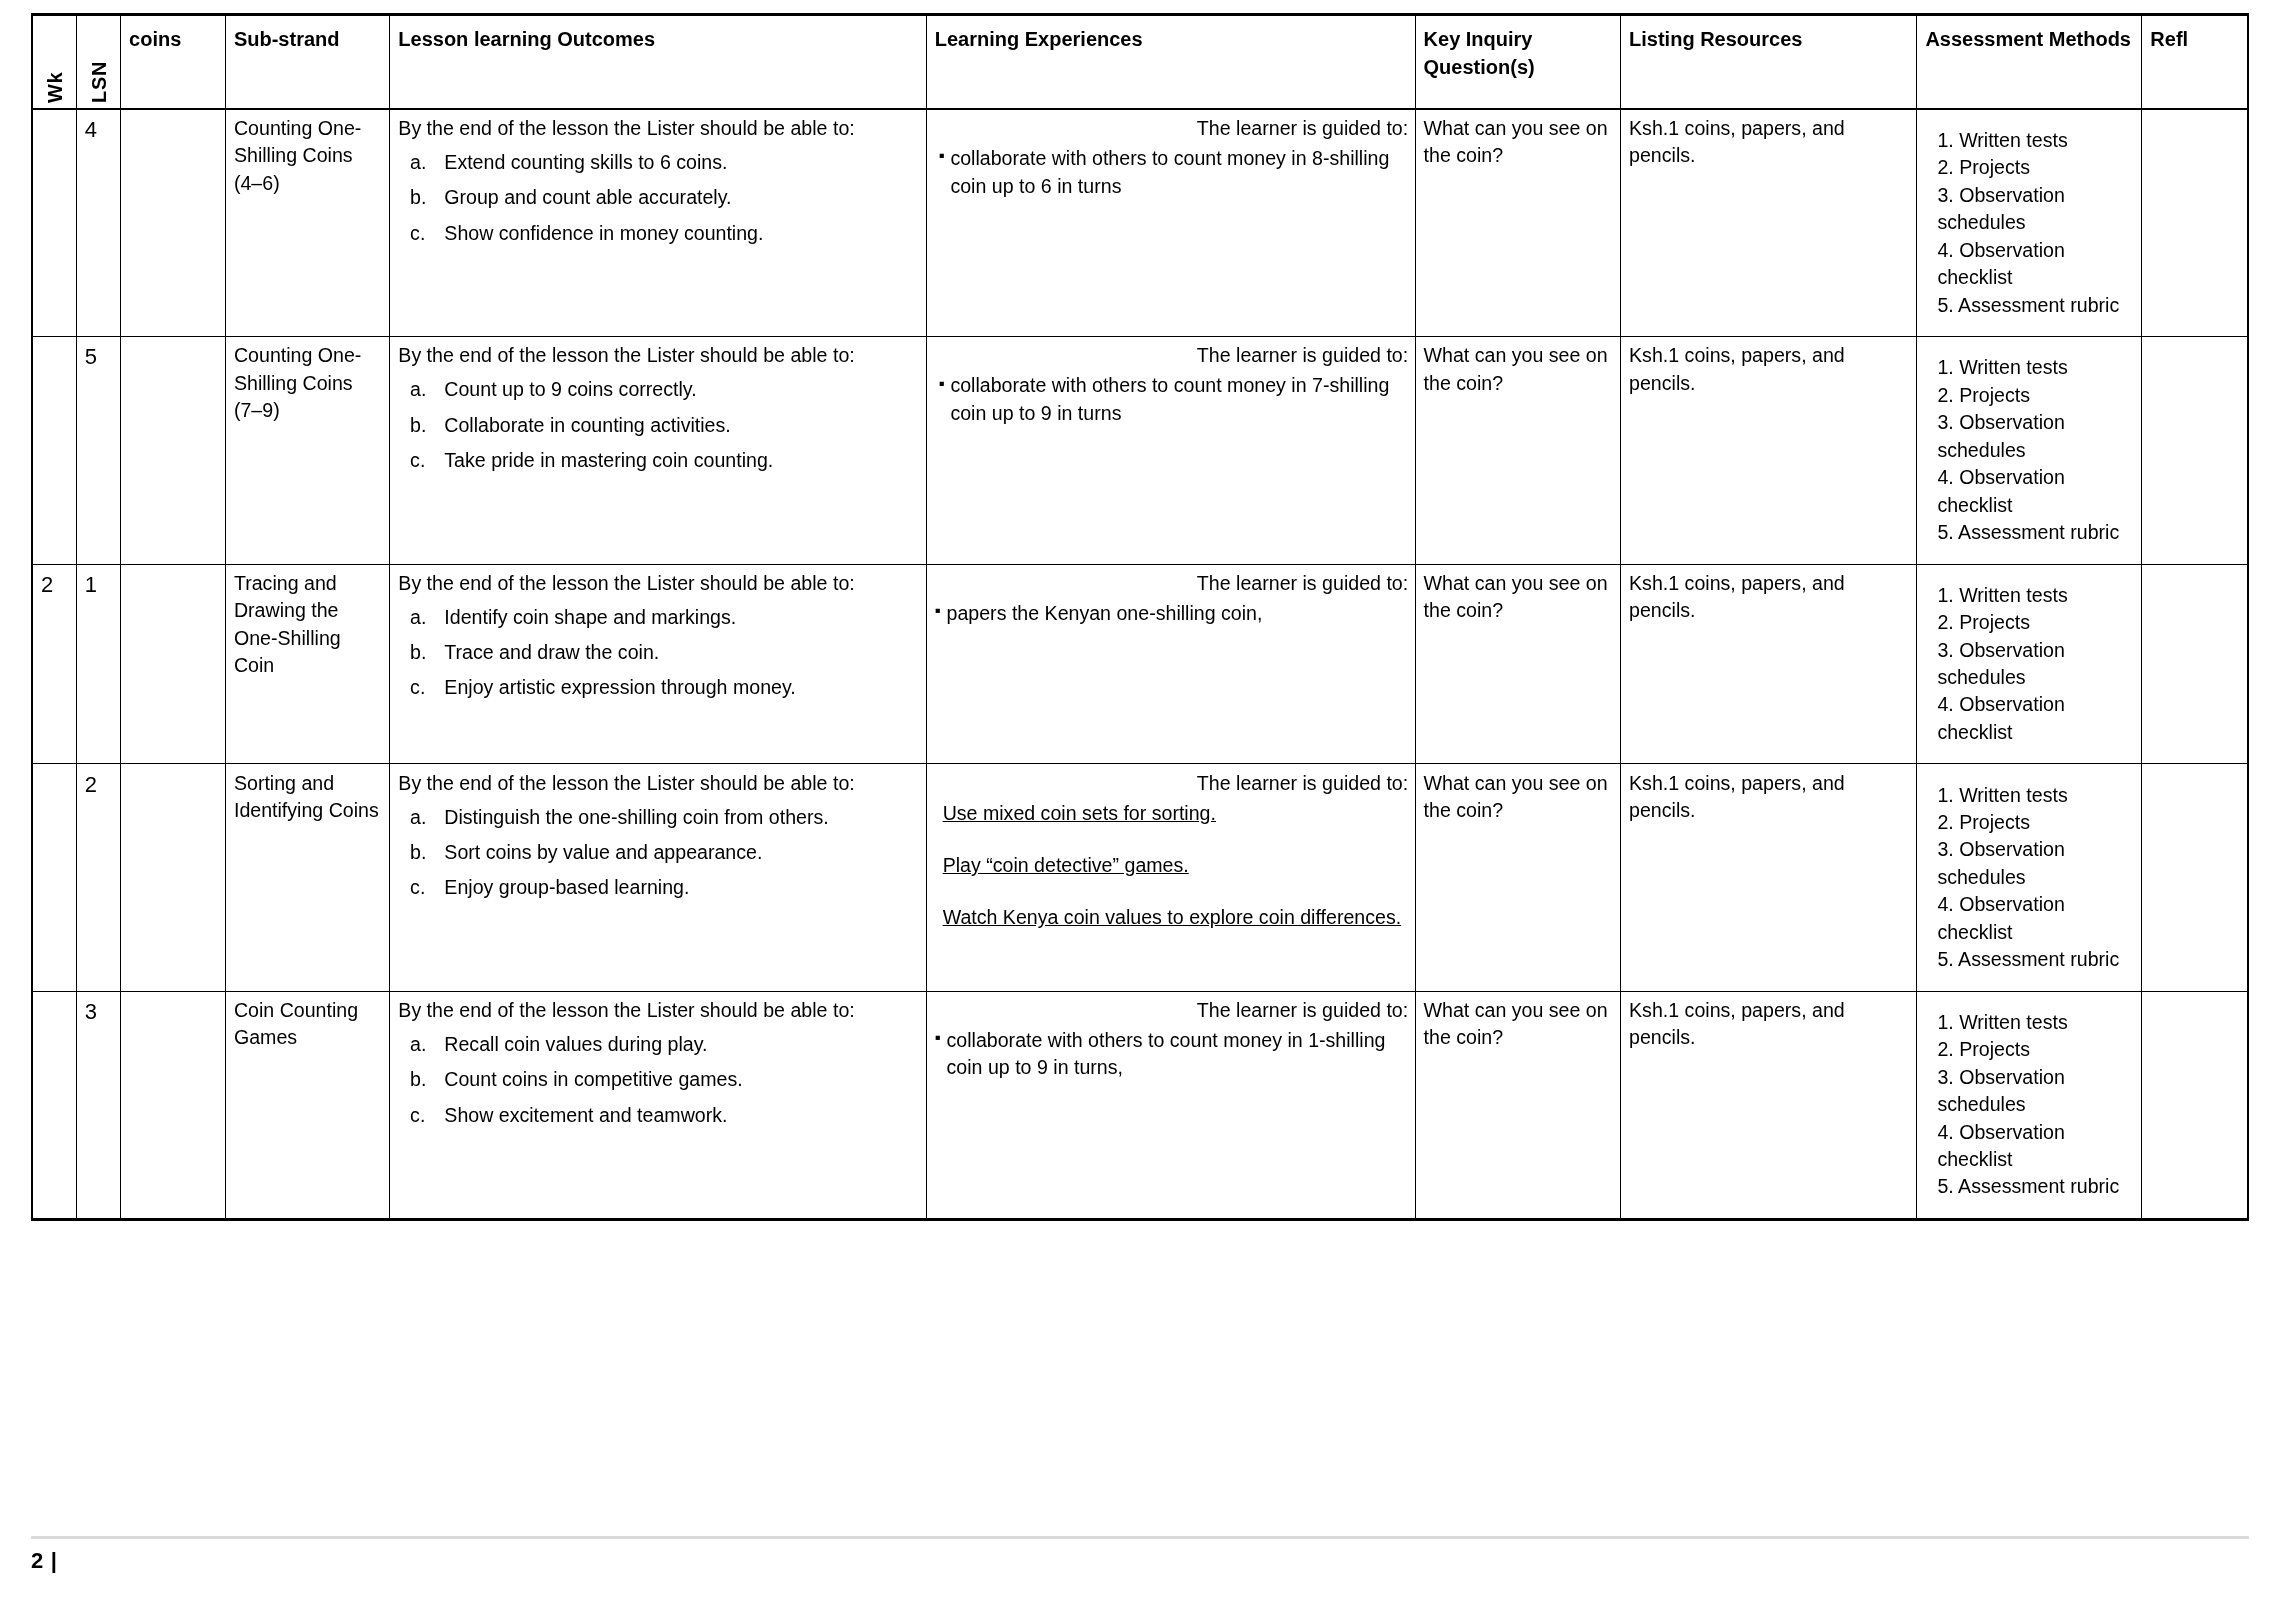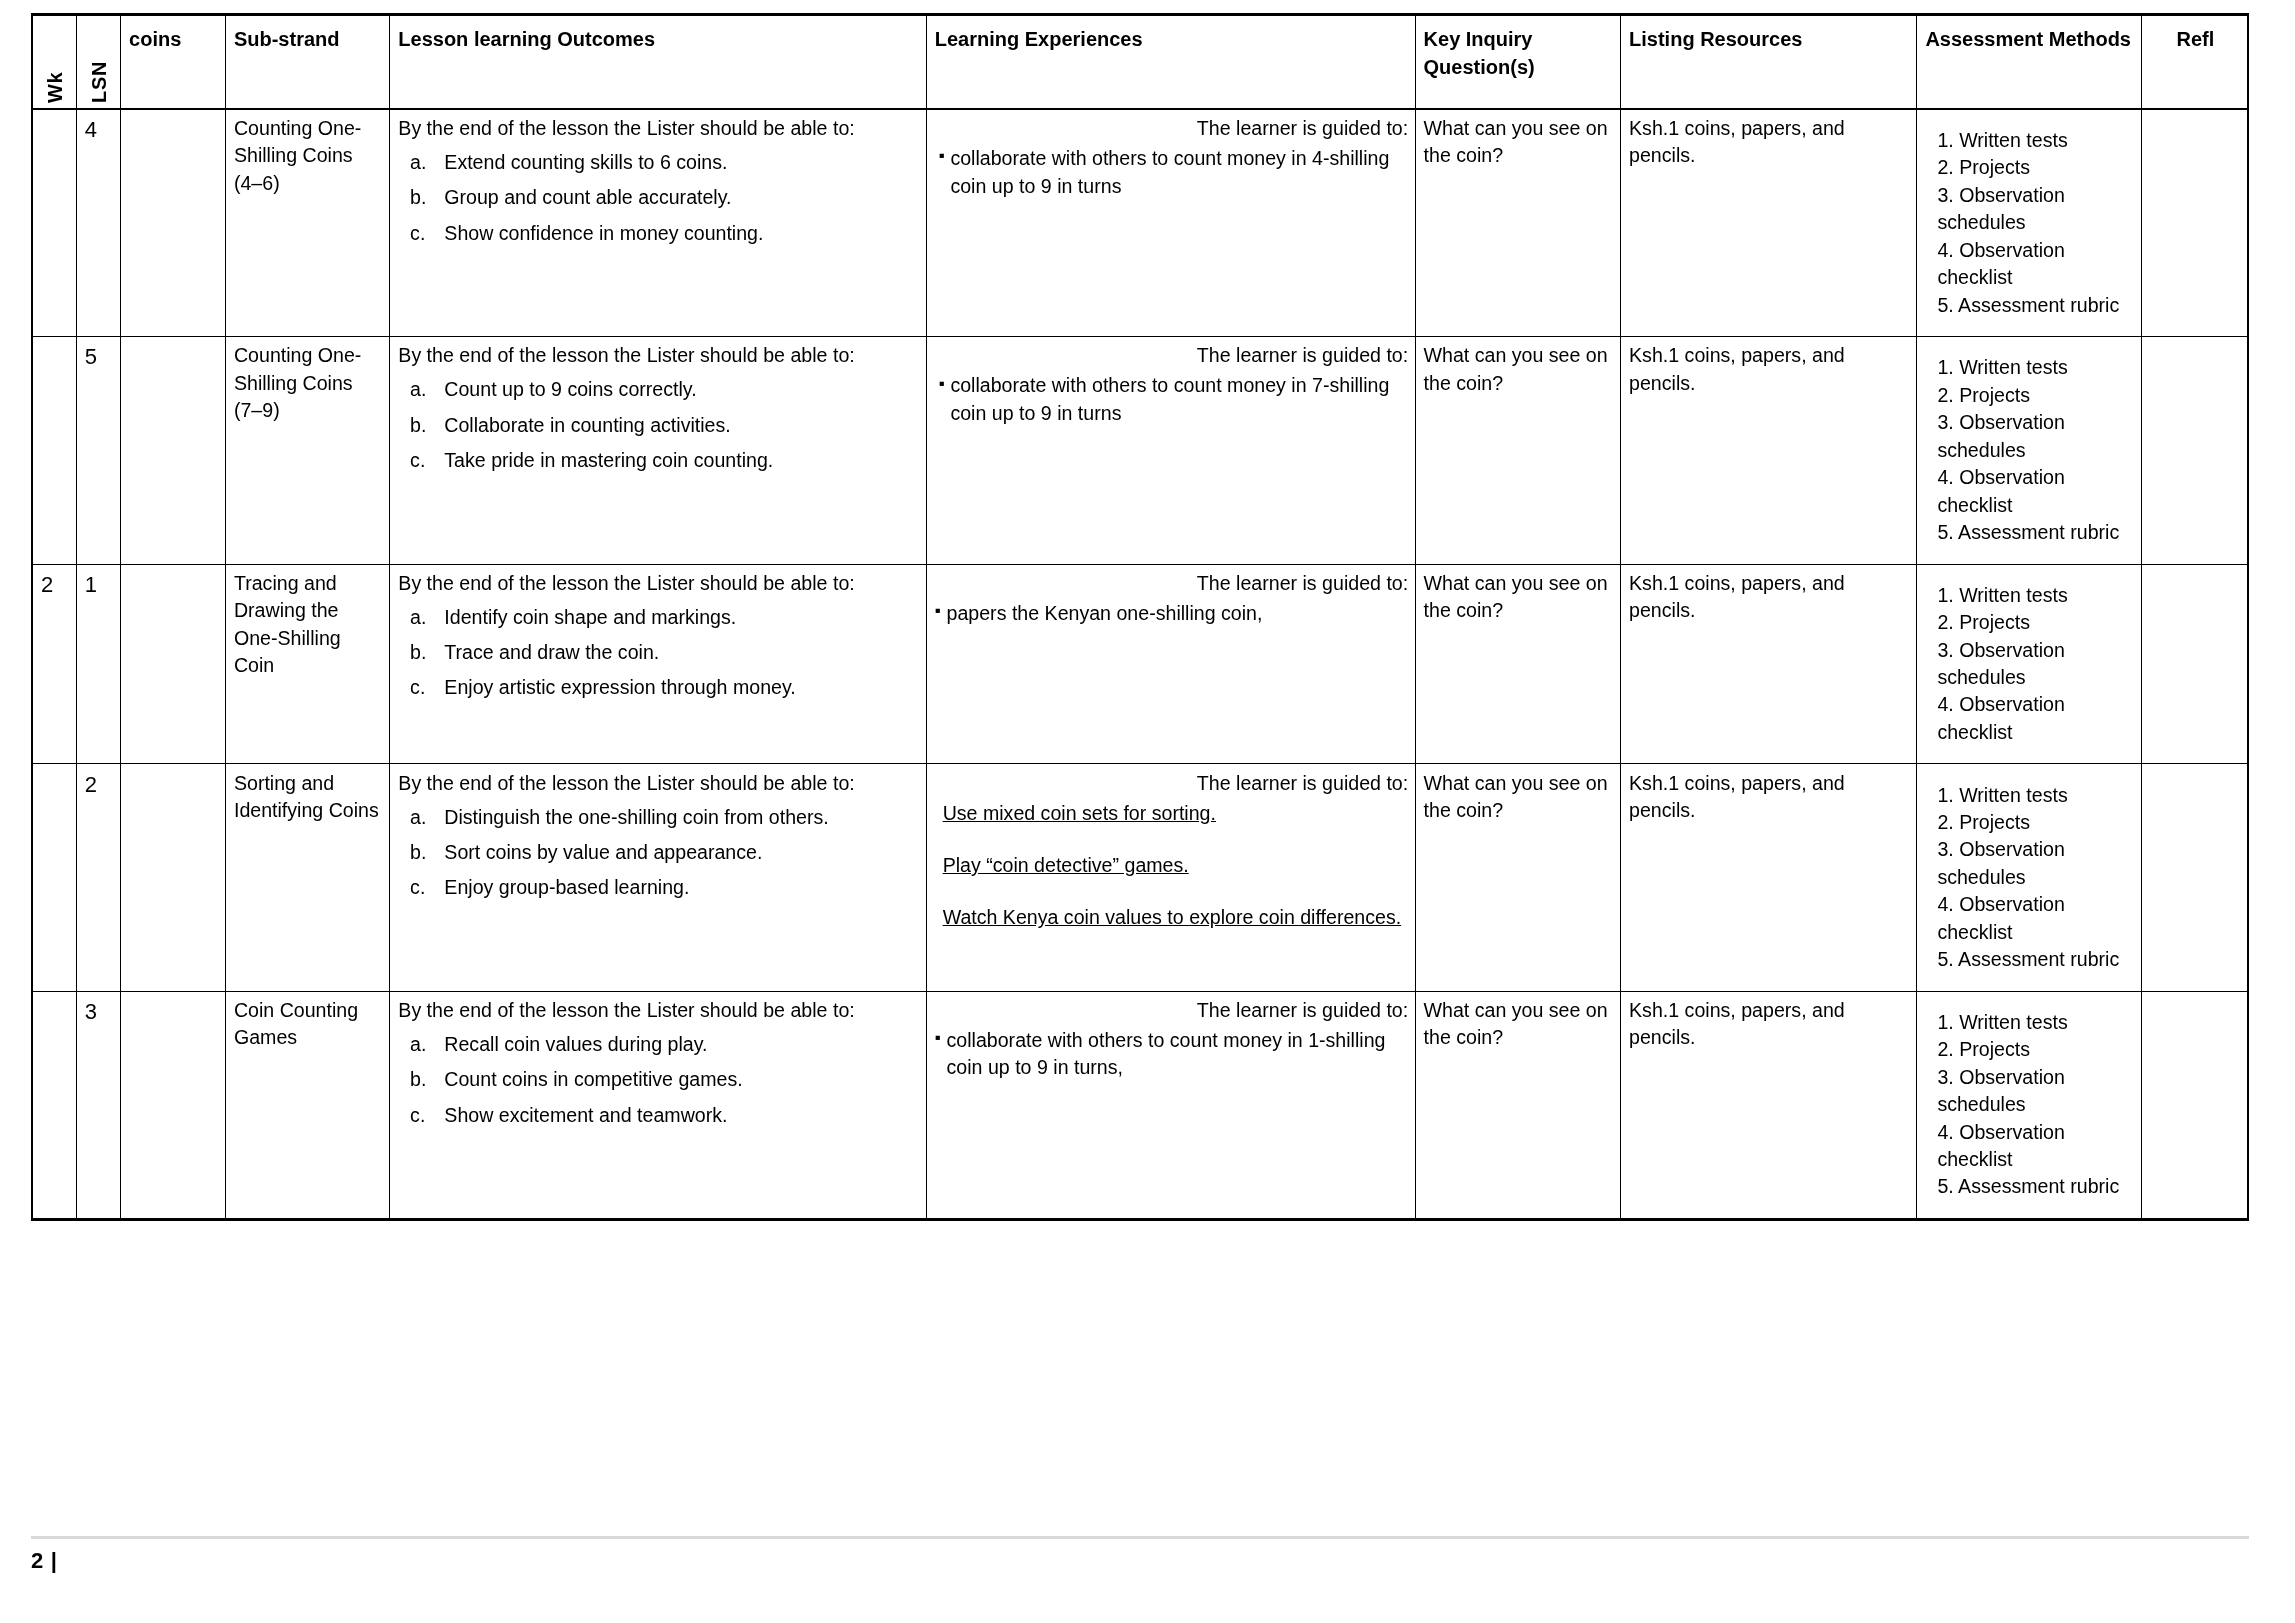--- a/index.html
+++ b/index.html
@@ -58,21 +58,21 @@
     font-size: 20px;
     vertical-align: top;
     padding-top: 9.2px;
   }
   table.sow tbody tr:last-child td {
     border-bottom: 3.3px solid #000000;
   }
   table.sow tbody td:first-child { border-left: 2.6px solid #000000; }
   table.sow tbody td:last-child  { border-right: 2.6px solid #000000; }
   table.sow thead th:first-child { border-left: 2.6px solid #000000; }
-  table.sow thead th:last-child  { border-right: 2.6px solid #000000; text-align: center; }
+  table.sow thead th:last-child  { border-right: 2.6px solid #000000; }
 
   
   col.c-wk      { width: 41px; }
   col.c-lsn     { width: 41px; }
   col.c-strand  { width: 97px; }
   col.c-sub     { width: 152px; }
   col.c-out     { width: 496px; }
   col.c-exp     { width: 452px; }
   col.c-kiq     { width: 190px; }
   col.c-res     { width: 274px; }
@@ -242,21 +242,21 @@
                 </li>
                 <li>
                   <span class="mk">c.</span>
                   <span class="tx">Show confidence in money counting.</span>
                 </li>
               </ol>
             </td>
             <td>
               <p class="stem">The learner is guided to:</p>
               <ul class="bul">
-                <li>collaborate with others to count money in 4-shilling coin up to 9 in turns</li>
+                <li>collaborate with others to count money in 8-shilling coin up to 6 in turns</li>
               </ul>
             </td>
             <td>What can you see on the coin?</td>
             <td class="res">Ksh.1 coins, papers, and pencils.</td>
             <td>
               <ol class="num-list">
                 <li>1. Written tests</li>
                 <li>2. Projects</li>
                 <li>3. Observation schedules</li>
                 <li>4. Observation checklist</li>

